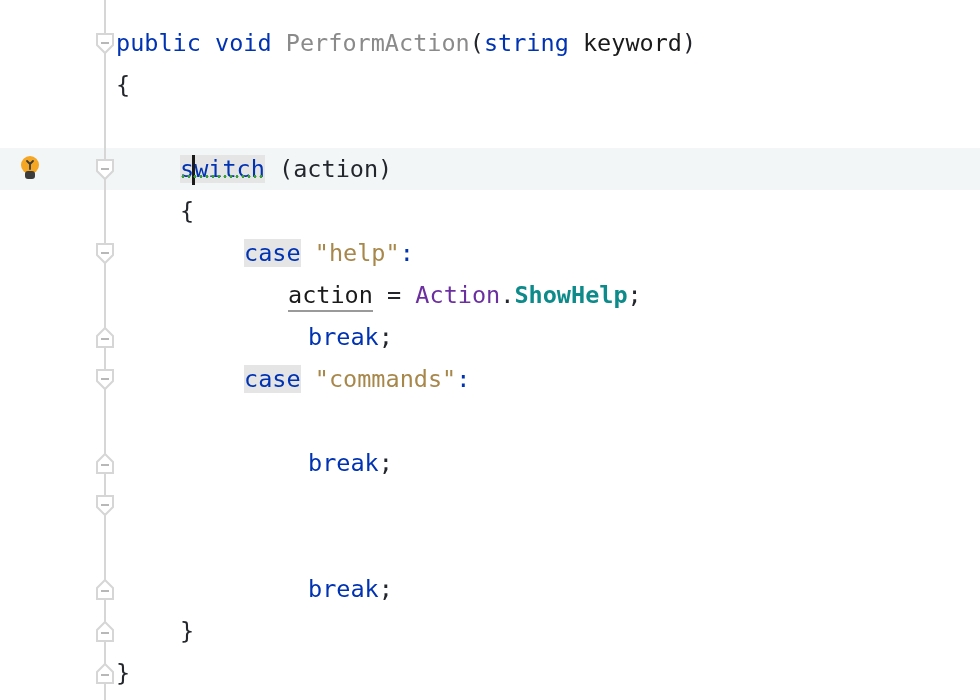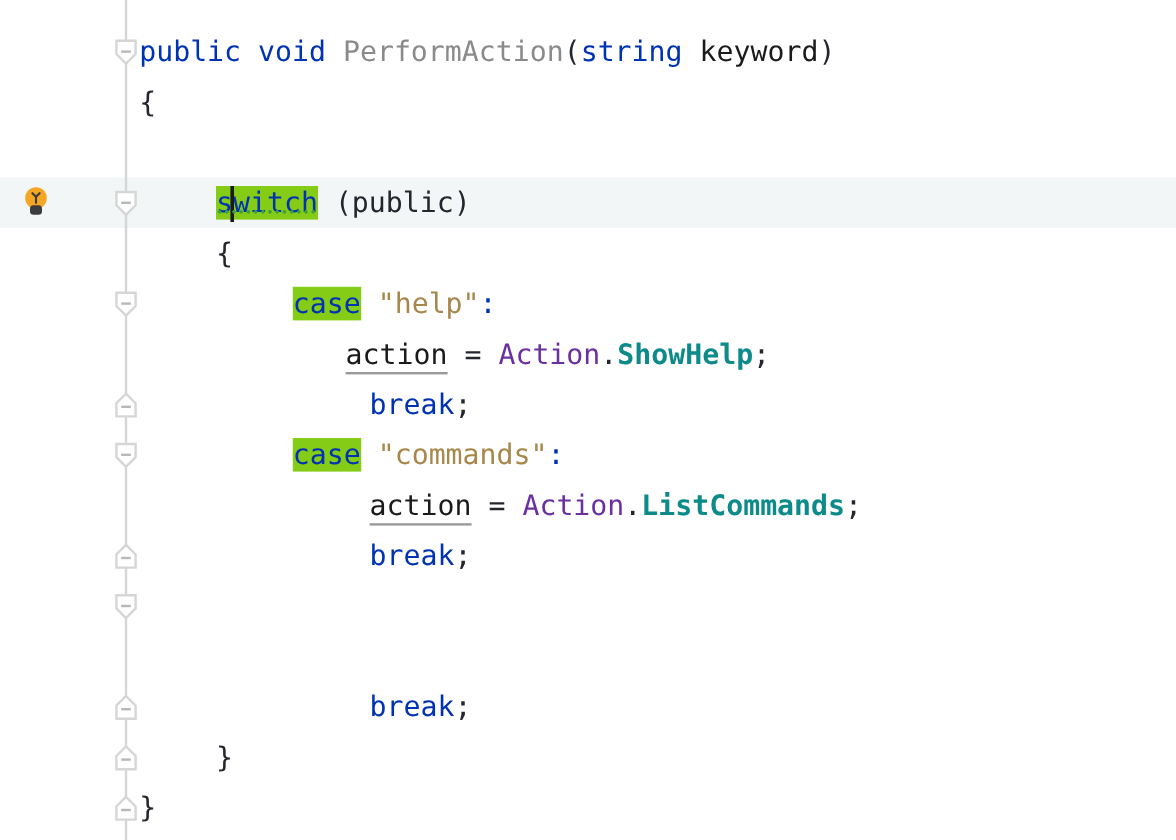--- a/index.html
+++ b/index.html
@@ -106,21 +106,21 @@
 
   
   .var-underline {
     color: #1a1a1a;
     border-bottom: 2px solid #9a9a9a;
     padding-bottom: 1px;
   }
 
   
   .occ-hl {
-    background: #84cc16;
+    background: #e5e5e5;
   }
 
   
   .insp-underline {
     position: relative;
   }
   .insp-underline::after {
     content: "";
     position: absolute;
     left: 0;
@@ -240,33 +240,32 @@
     </div>
   </div>
 
   <div class="code-layer">
 
     <div class="code-line" style="top:22px; left:116px;"><span class="kw">public</span><span class="plain"> </span><span class="kw">void</span><span class="plain"> </span><span class="method">PerformAction</span><span class="punct">(</span><span class="kw">string</span><span class="plain"> </span><span class="ident">keyword</span><span class="punct">)</span></div>
 
     <div class="code-line" style="top:64px; left:116px;"><span class="brace">{</span></div>
 
 
-    <div class="code-line" style="top:148px; left:180px;"><span class="occ-hl insp-underline"><span class="kw">s</span><span class="caret"></span><span class="kw">witch</span></span><span class="plain"> </span><span class="plain">(public)</span></div>
+    <div class="code-line" style="top:148px; left:180px;"><span class="occ-hl insp-underline"><span class="kw">s</span><span class="caret"></span><span class="kw">witch</span></span><span class="plain"> </span><span class="plain">(action)</span></div>
 
     <div class="code-line" style="top:190px; left:180px;"><span class="brace">{</span></div>
 
     <div class="code-line" style="top:232px; left:244px;"><span class="occ-hl"><span class="kw">case</span></span><span class="plain"> </span><span class="str">"help"</span><span class="colon">:</span></div>
 
     <div class="code-line" style="top:274px; left:288px;"><span class="var-underline">action</span><span class="plain"> </span><span class="eq">=</span><span class="plain"> </span><span class="type">Action</span><span class="punct">.</span><span class="member">ShowHelp</span><span class="punct">;</span></div>
 
     <div class="code-line" style="top:316px; left:308px;"><span class="kw">break</span><span class="punct">;</span></div>
 
     <div class="code-line" style="top:358px; left:244px;"><span class="occ-hl"><span class="kw">case</span></span><span class="plain"> </span><span class="str">"commands"</span><span class="colon">:</span></div>
 
-    <div class="code-line" style="top:400px; left:308px;"><span class="var-underline">action</span><span class="plain"> </span><span class="eq">=</span><span class="plain"> </span><span class="type">Action</span><span class="punct">.</span><span class="member">ListCommands</span><span class="punct">;</span></div>
 
     <div class="code-line" style="top:442px; left:308px;"><span class="kw">break</span><span class="punct">;</span></div>
 
 
 
     <div class="code-line" style="top:568px; left:308px;"><span class="kw">break</span><span class="punct">;</span></div>
 
     <div class="code-line" style="top:610px; left:180px;"><span class="brace">}</span></div>
 
     <div class="code-line" style="top:652px; left:116px;"><span class="brace">}</span></div>

